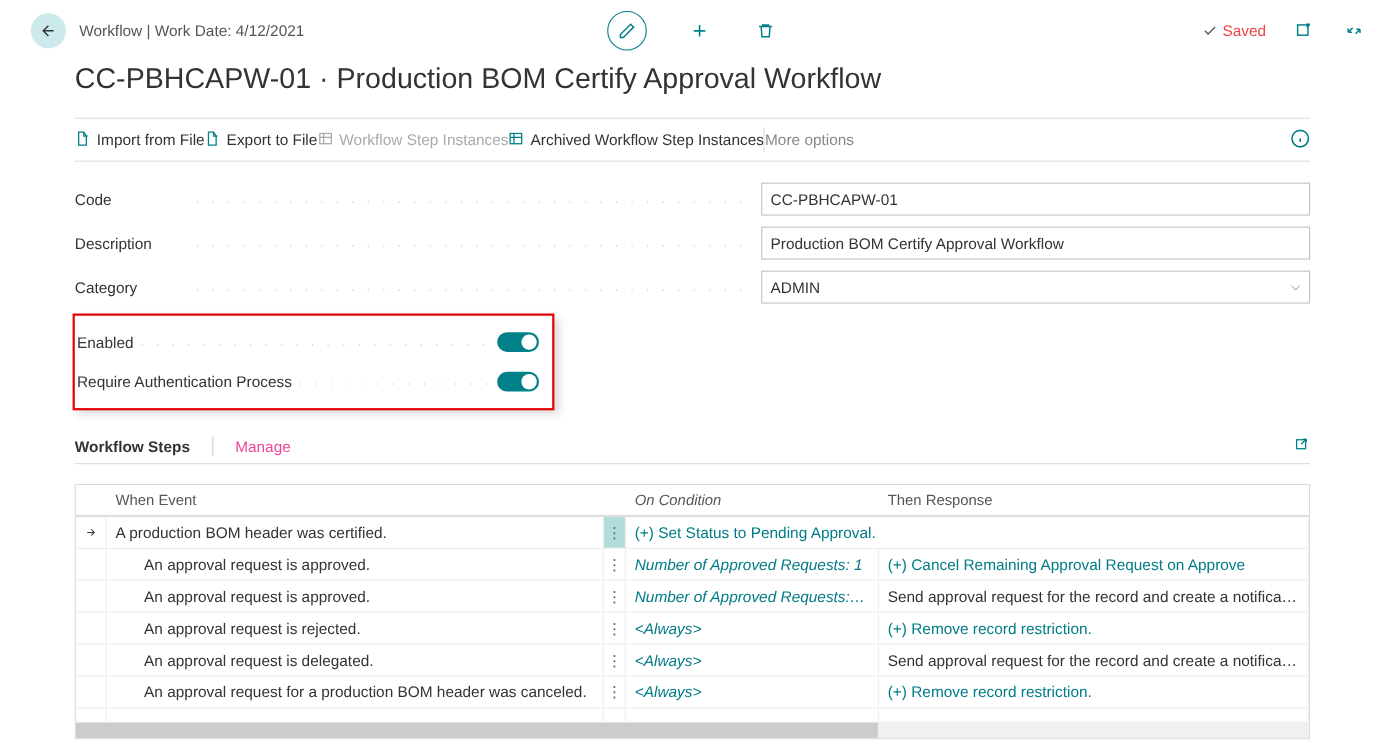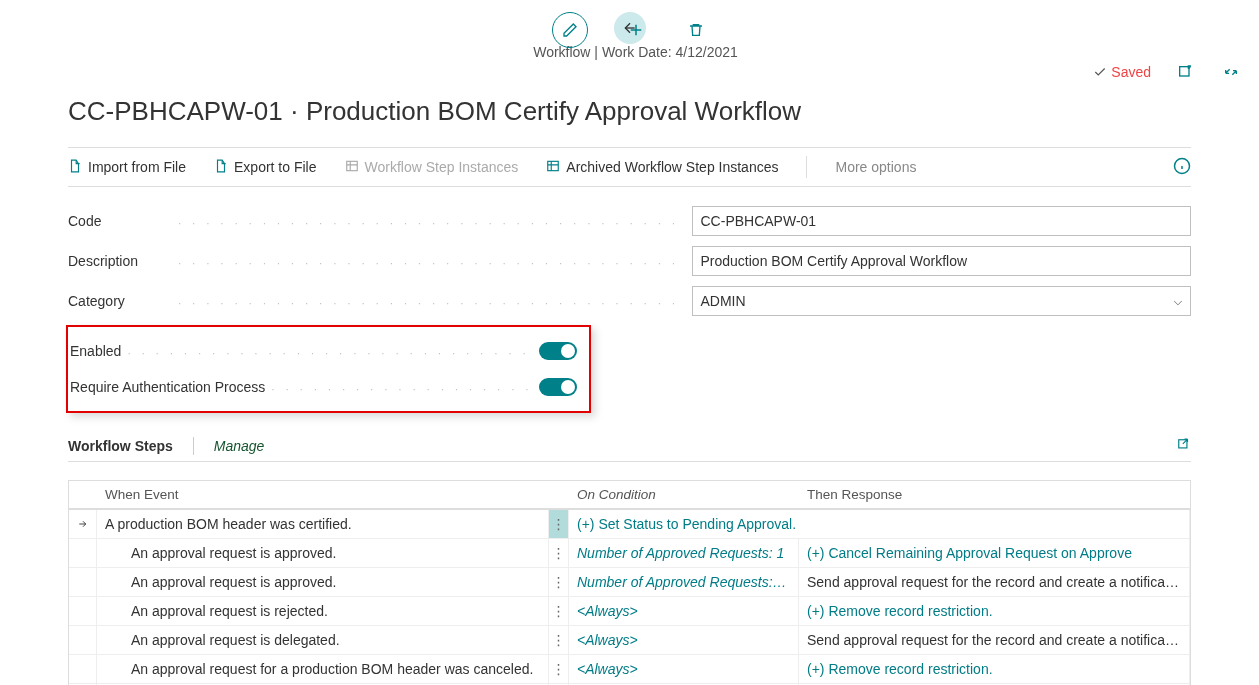--- a/index.html
+++ b/index.html
@@ -1,63 +1,63 @@
 <!DOCTYPE html>
 <html><head>
 <meta charset="utf-8">
 <style>
 * { box-sizing: border-box; margin: 0; padding: 0; }
 body { font-family: "Segoe UI", Arial, sans-serif; background: #fff; color: #333; font-size: 14px; }
 .page { width: 1259px; height: 685px; position: relative; overflow: hidden; }
 
 
-.topbar { display: flex; align-items: center; padding: 12px 16px 8px 28px; flex-direction: column; }
+.topbar { display: flex; align-items: center; padding: 12px 16px 8px 28px; }
 .back-btn { width: 32px; height: 32px; border-radius: 50%; background: #cce9eb; display: flex; align-items: center; justify-content: center; cursor: pointer; margin-right: 12px; }
 .back-btn svg { stroke: #333; }
 .breadcrumb { color: #555; font-size: 14px; }
 .center-actions { position: absolute; left: 50%; transform: translateX(-50%); display: flex; align-items: center; gap: 36px; }
 .icon-btn-circle { width: 36px; height: 36px; border: 1.5px solid #008089; border-radius: 50%; display: flex; align-items: center; justify-content: center; cursor: pointer; }
 .icon-btn { color: #008089; cursor: pointer; display:flex; align-items:center; justify-content:center; width:24px; height:24px;}
 .right-actions { margin-left: auto; display: flex; align-items: center; gap: 22px; color: #ef4444; }
 .saved { display: flex; align-items: center; gap: 4px; }
 
 
 .page-title { font-size: 26px; font-weight: 400; color: #333; padding: 4px 0 20px 68px; }
 
 
-.action-bar { display: flex; align-items: center; border-top: 1px solid #ddd; border-bottom: 1px solid #ddd; margin: 0 68px 0 68px; padding: 8px 0; gap: 28px; }
+.action-bar { display: flex; align-items: center; border-top: 1px solid #ddd; border-bottom: 1px solid #ddd; margin: 0 68px 0 68px; padding: 8px 0; }
 .action-link { display: flex; align-items: center; gap: 6px; color: #333; cursor: pointer; font-size: 14px; }
 .action-link.disabled { color: #aaa; }
 .action-link .ic { color: #008089; }
 .action-link.disabled .ic { color: #aaa; }
 .action-sep { width: 1px; height: 22px; background: #ddd; }
 .more-opt { color: #888; }
 .info-icon { margin-left: auto; color: #008089; cursor: pointer; }
 
 
 .form-area { padding: 18px 68px 0 68px; }
 .field-row { display: flex; align-items: center; margin-bottom: 8px; min-height: 32px; }
 .field-label { min-width: 110px; color: #333; font-size: 14px; padding-right: 6px; white-space: nowrap; }
 .dots-fill { flex:1; color:#bbb; overflow:hidden; white-space:nowrap; font-size:10px; letter-spacing:4px; line-height:1; position:relative; top:3px; }
 .field-right { flex: 1; margin-left: 14px; }
 .txtbox { width: 100%; border: 1px solid #c0c0c0; padding: 6px 8px; font-size: 14px; color: #333; }
 .selbox { width: 100%; border: 1px solid #c0c0c0; padding: 6px 8px; font-size: 14px; color: #333; position: relative; display:flex; justify-content:space-between; align-items:center; cursor:pointer;}
 .chev { color:#666; font-size:11px; }
 
 
-.highlight-wrap { border: 2px solid #e20000; padding: 10px 12px 10px 0; margin: 0 0 0 -2px; width: 525px; box-shadow: 4px 4px 8px rgba(0,0,0,0.15); }
+.highlight-wrap { border: 2px solid #e20000; padding: 10px 12px 10px 0; margin: 0 0 0 -2px; width: 438px; box-shadow: 4px 4px 8px rgba(0,0,0,0.15); }
 .toggle-row { display: flex; align-items: center; margin-bottom: 8px; min-height: 28px; padding-left: 2px;}
 .toggle { width: 38px; height: 18px; border-radius: 10px; background: #008089; position: relative; margin-left: 8px; cursor:pointer; flex-shrink:0;}
 .toggle::after { content: ""; position: absolute; right: 2px; top: 2px; width: 14px; height: 14px; background: #fff; border-radius: 50%; }
 
 
 .section-hdr { display: flex; align-items: center; margin: 24px 68px 0 68px; border-bottom: 1px solid #ddd; padding-bottom: 6px;}
 .section-title { font-weight: 600; color: #333; }
 .section-sep { width:1px; height:18px; background:#ccc; margin: 0 20px;}
-.manage-link { color: #14532d; cursor:pointer;font-style:italic;}
+.manage-link { color: #ec4899; cursor:pointer;}
 .expand-icon { margin-left:auto; color:#008089; cursor:pointer;}
 
 
 .table-wrap { margin: 18px 68px 0 68px; border: 1px solid #ddd; }
 .thead, .trow { display: flex; }
 .thead { border-bottom: 1px solid #ddd; }
 .cell { padding: 6px 8px; font-size: 14px; border-right: 1px solid #eee; overflow:hidden; white-space:nowrap; text-overflow:ellipsis;}
 .col-arrow { width: 28px; flex-shrink:0; display:flex; align-items:center; justify-content:center; color:#333;}
 .col-event { width: 452px; flex-shrink:0; }
 .col-dots { width: 20px; flex-shrink:0; display:flex; align-items:center; justify-content:center; color:#666; cursor:pointer;}

